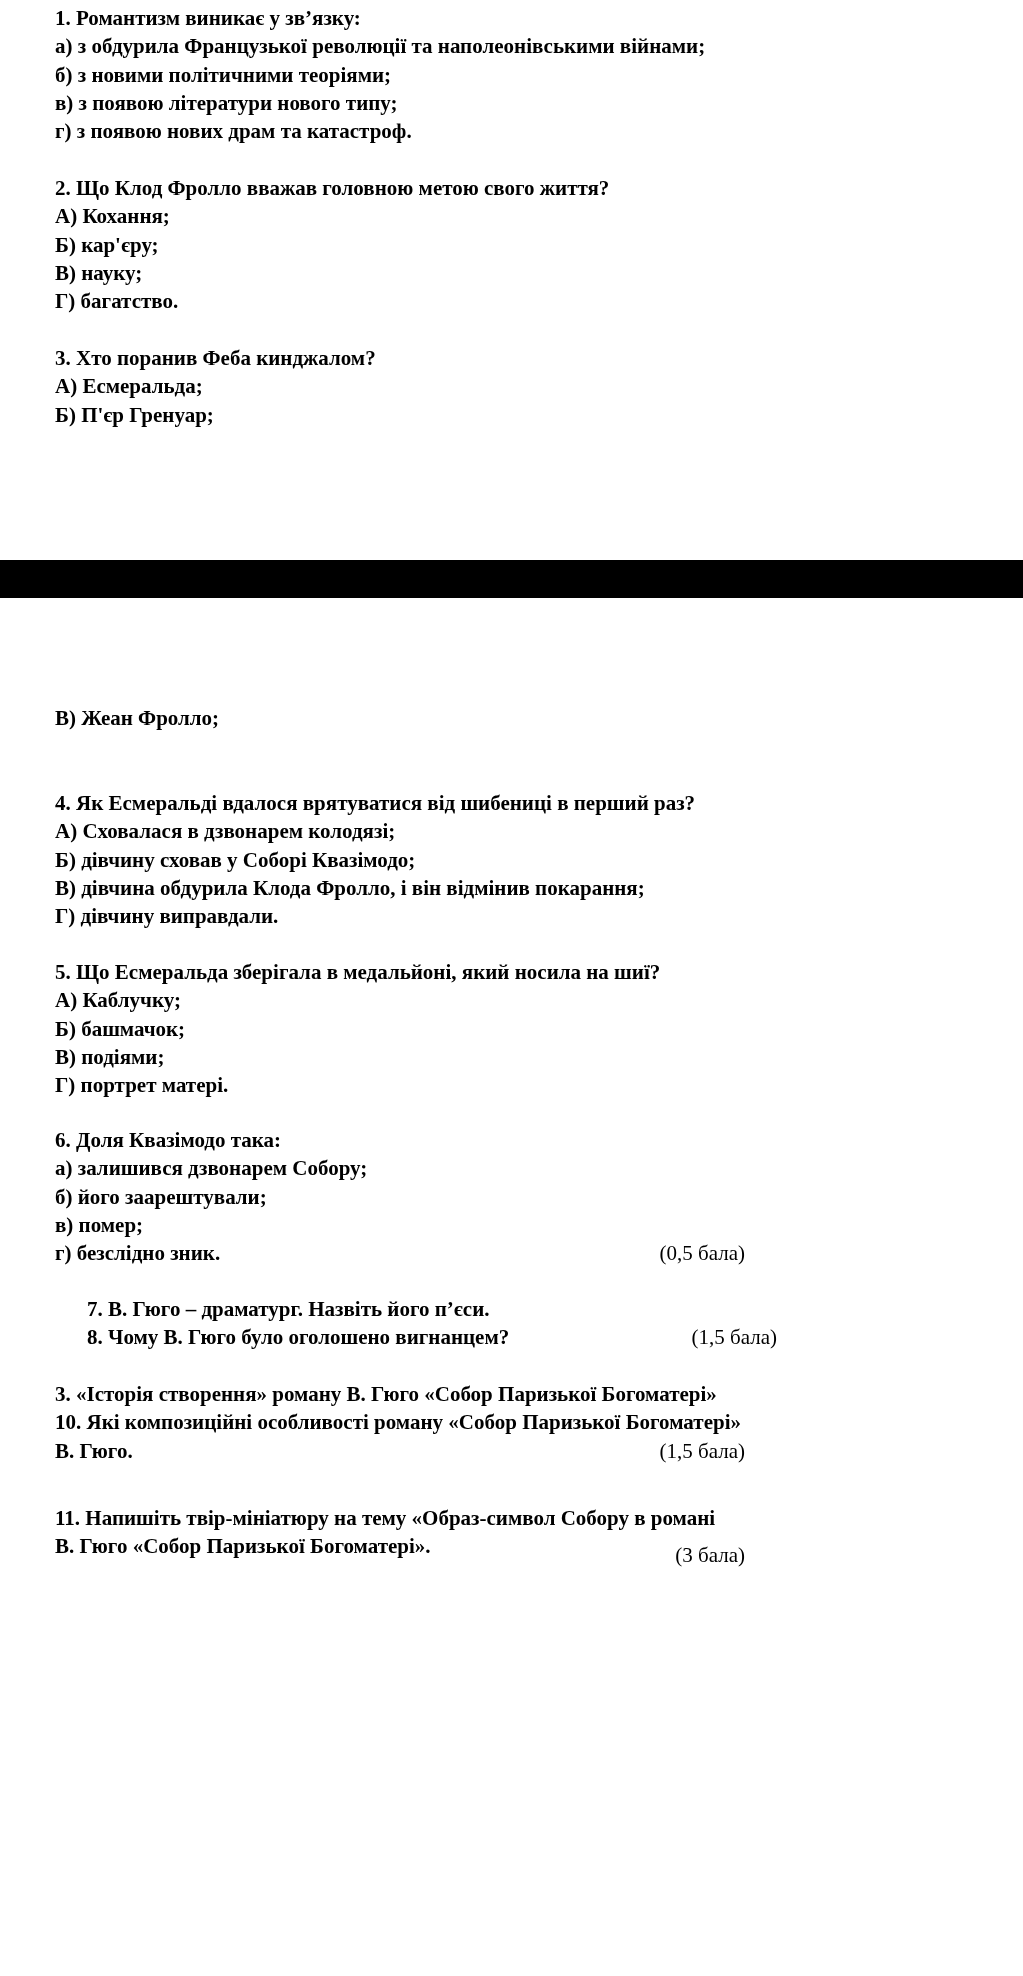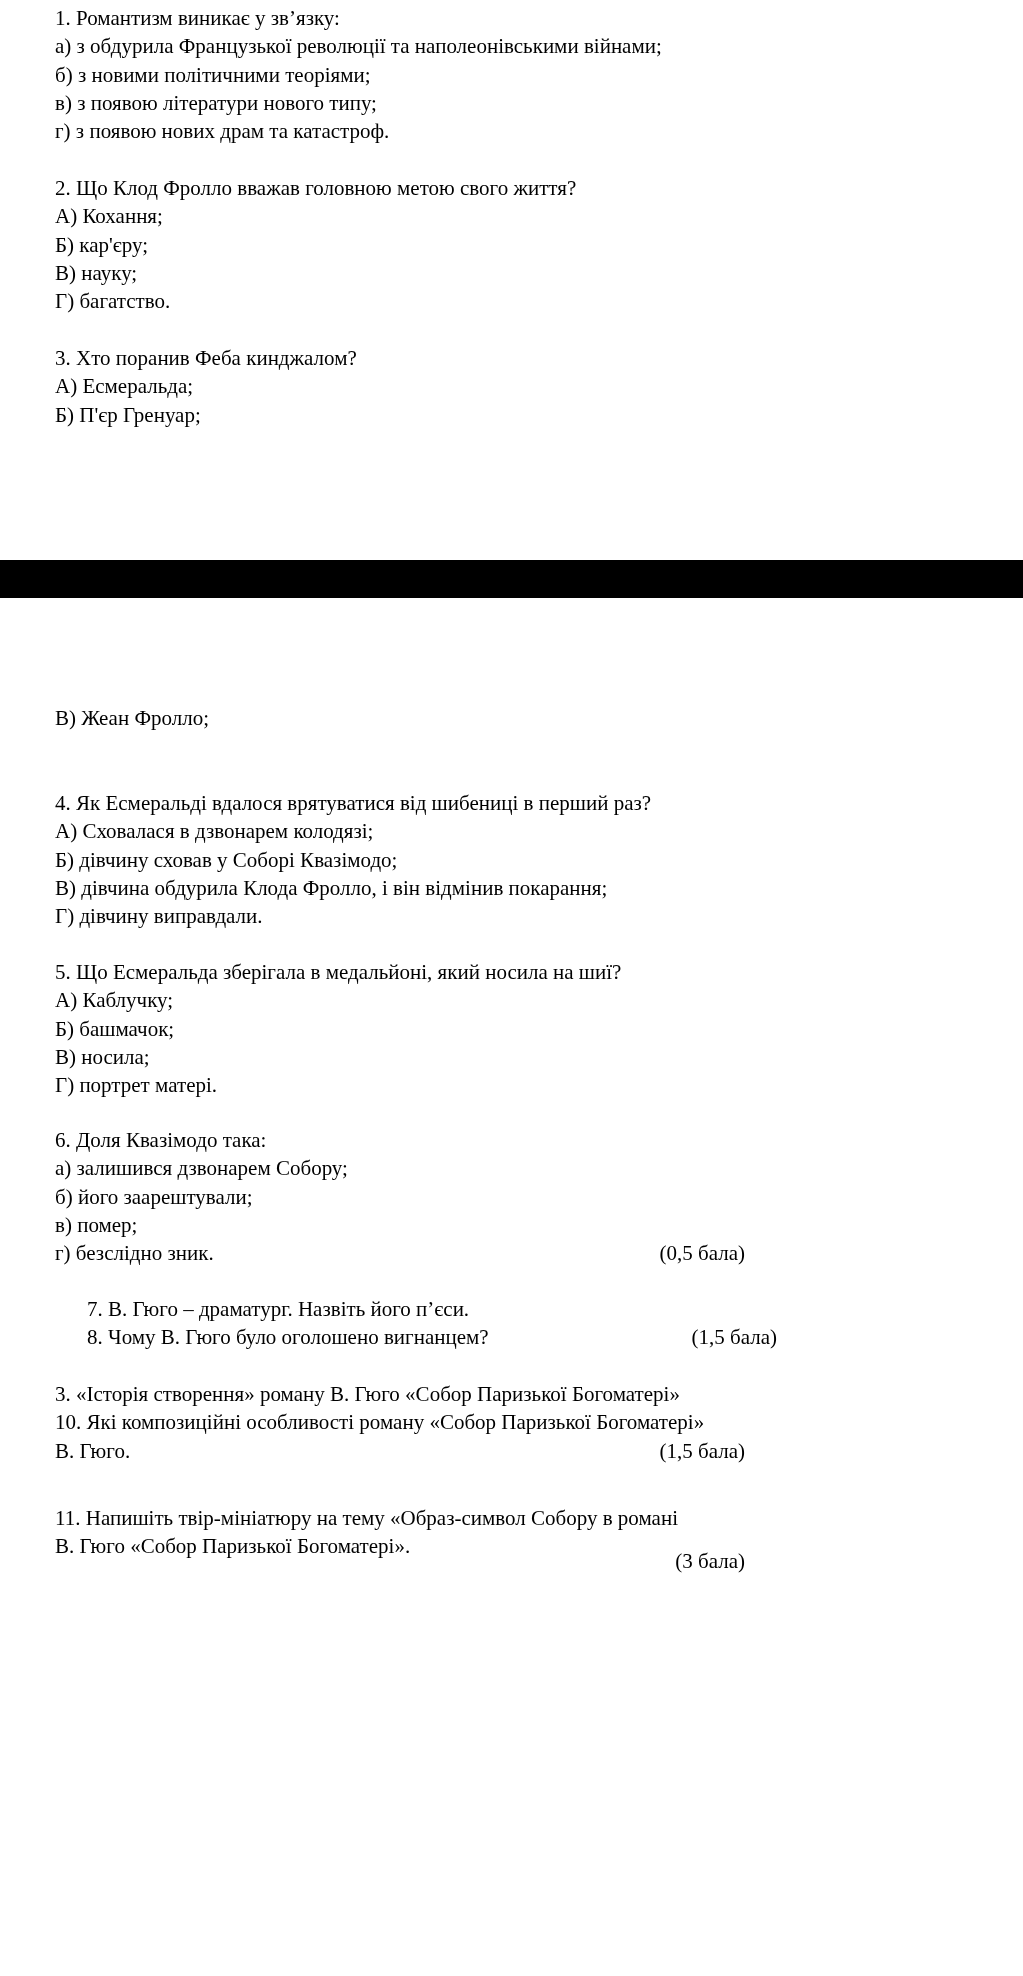--- a/index.html
+++ b/index.html
@@ -18,20 +18,21 @@
   }
   .block {
     position: absolute;
     left: 55px;
     width: 690px;
   }
   .line {
     height: 28.3px;
     line-height: 28.3px;
     white-space: nowrap;
+    font-weight: bold;
   }
   .score {
     position: absolute;
     right: 0;
     height: 28.3px;
     line-height: 28.3px;
     white-space: nowrap;
   }
   .redaction-bar {
     position: absolute;
@@ -72,21 +73,21 @@
       <div class="line">4. Як Есмеральді вдалося врятуватися від шибениці в перший раз?</div>
       <div class="line">А) Сховалася в дзвонарем колодязі;</div>
       <div class="line">Б) дівчину сховав у Соборі Квазімодо;</div>
       <div class="line">В) дівчина обдурила Клода Фролло, і він відмінив покарання;</div>
       <div class="line">Г) дівчину виправдали.</div>
     </div>
     <div class="block" style="top: 958px;">
       <div class="line">5. Що Есмеральда зберігала в медальйоні, який носила на шиї?</div>
       <div class="line">А) Каблучку;</div>
       <div class="line">Б) башмачок;</div>
-      <div class="line">В) носила;</div>
+      <div class="line">В) подіями;</div>
       <div class="line">Г) портрет матері.</div>
     </div>
     <div class="block" style="top: 1126px;">
       <div class="line">6. Доля Квазімодо така:</div>
       <div class="line">а) залишився дзвонарем Собору;</div>
       <div class="line">б) його заарештували;</div>
       <div class="line">в) помер;</div>
       <div class="line">г) безслідно зник.</div>
       <span class="score" style="top: 113.2px;">(0,5 бала)</span>
     </div>
@@ -97,16 +98,16 @@
     </div>
     <div class="block" style="top: 1380px;">
       <div class="line">3. «Історія створення» роману В. Гюго «Собор Паризької Богоматері»</div>
       <div class="line">10. Які композиційні особливості роману «Собор Паризької Богоматері»</div>
       <div class="line">В. Гюго.</div>
       <span class="score" style="top: 56.6px;">(1,5 бала)</span>
     </div>
     <div class="block" style="top: 1491px; margin-top: 13px;">
       <div class="line">11. Напишіть твір-мініатюру на тему «Образ-символ Собору в романі</div>
       <div class="line">В. Гюго «Собор Паризької Богоматері».</div>
-      <span class="score" style="top: 43px; text-align: center;">(3 бала)</span>
+      <span class="score" style="top: 37px; text-align: center;">(3 бала)</span>
     </div>
   </div>
 <div class="redaction-bar" id="redaction-bar" style="background: rgb(0, 0, 0);"></div>
 
 </body></html>

